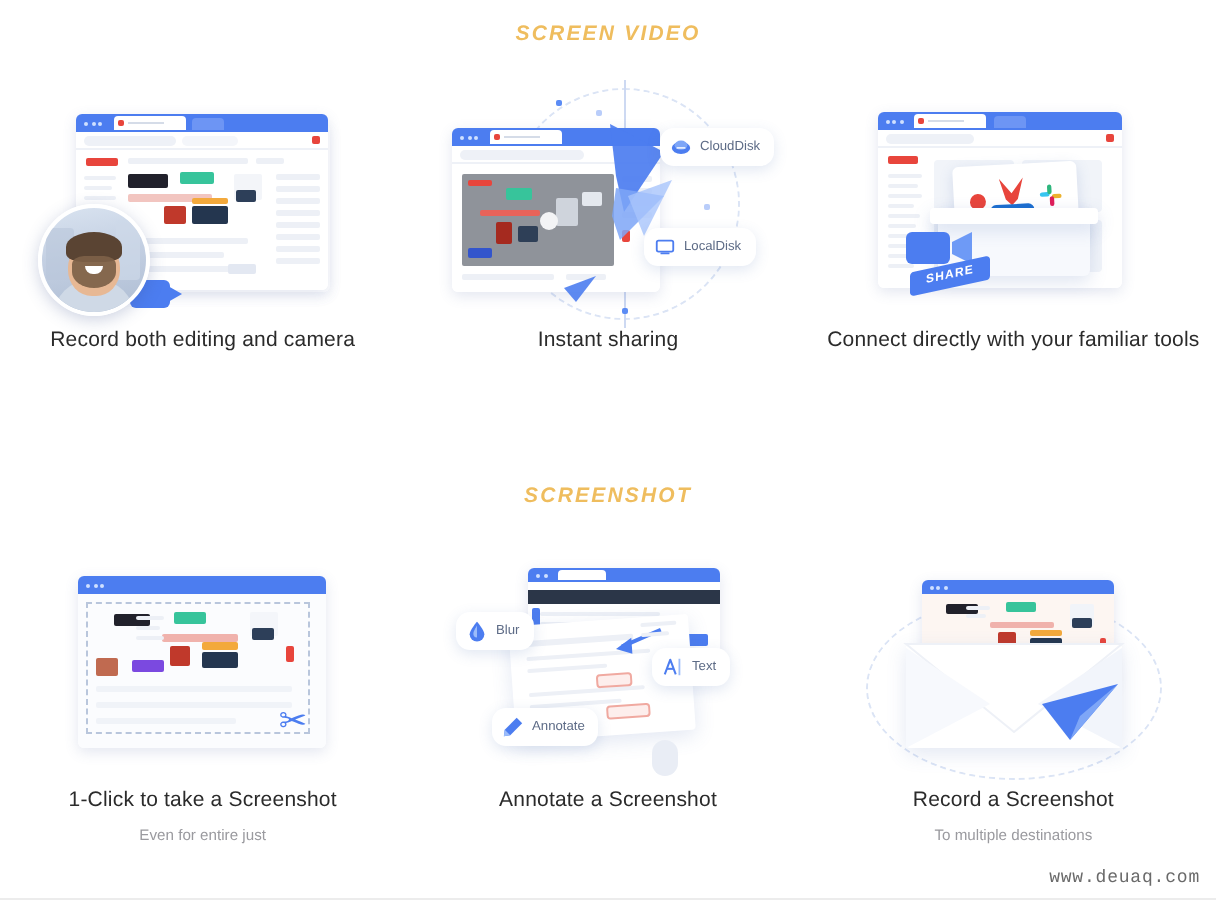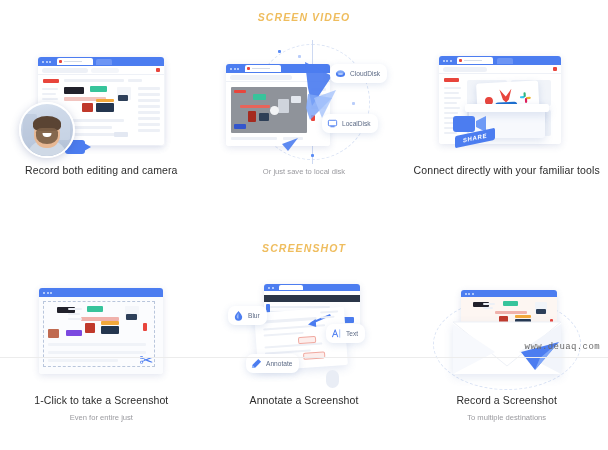--- a/index.html
+++ b/index.html
@@ -2,21 +2,21 @@
 <html><head>
 <meta charset="utf-8">
 <style>
   * { box-sizing: border-box; margin: 0; padding: 0; }
   html, body {
     width: 608px; height: 450px;
     background: #ffffff;
     font-family: "Liberation Sans", sans-serif;
     overflow: hidden;
   }
-  .page { position: relative; width: 608px; height: 358px; background:#fff;padding-left:10px; }
+  .page { position: relative; width: 608px; height: 450px; background:#fff;padding-left:10px; }
 
   
   .section-head {
     text-align: center;
     font-style: italic;
     font-weight: bold;
     font-size: 10.5px;
     letter-spacing: 1.1px;
     color: #EFBD5E;
   }
@@ -326,21 +326,21 @@
             </div>
             <div class="chip" style="left:102px;top:66px;">
               <svg class="glyph" viewBox="0 0 24 24">
                 <rect x="3" y="5" width="18" height="12" rx="2" fill="none" stroke="#4c7df0" stroke-width="2"></rect>
                 <rect x="7" y="18" width="10" height="2" rx="1" fill="#4c7df0"></rect>
               </svg>
               <span>LocalDisk</span>
             </div>
           </div>
         </div>
-        <div class="card-sub">Or just save to local disk</div>
+        <div class="card-title">Instant sharing</div>
       </div>
 
       <div class="card">
         <div class="illo-wrap">
           <div class="illo">
             <div class="browser" style="left:16px;top:8px;width:122px;height:88px;">
               <div class="br-bar">
                 <span class="br-dot"></span>
                 <span class="br-dot"></span>
                 <span class="br-dot"></span>

